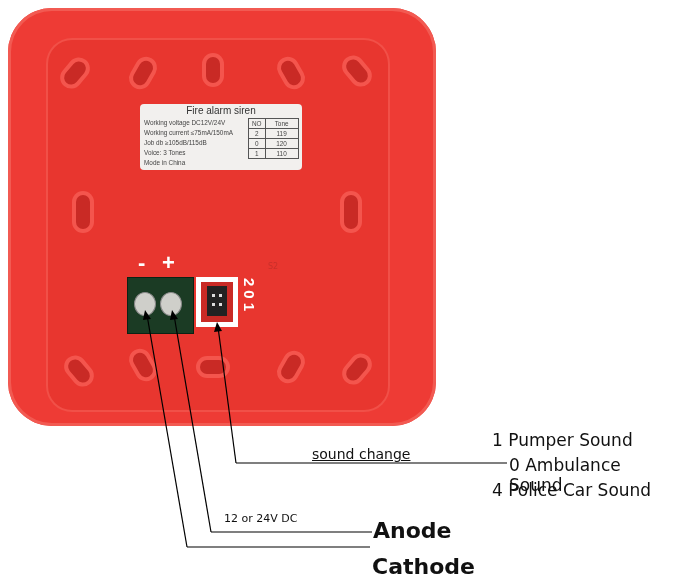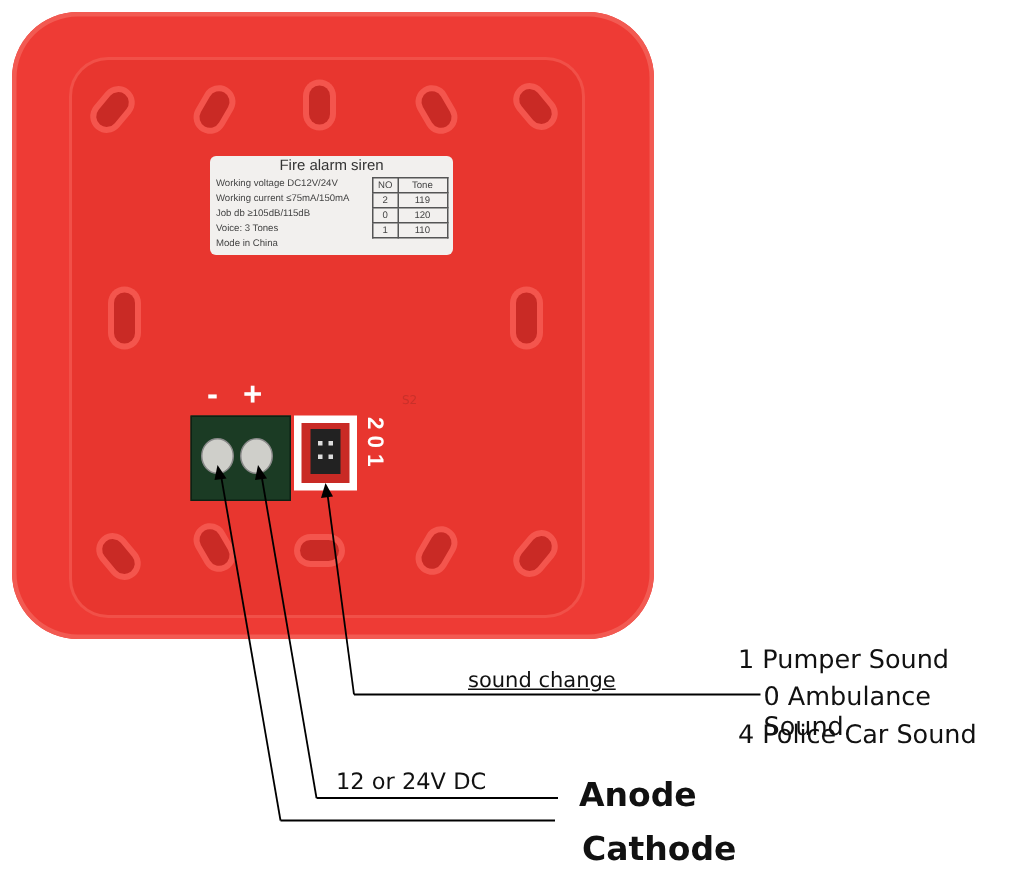--- a/index.html
+++ b/index.html
@@ -107,15 +107,15 @@
     <polygon points="145,310 143,320 151,319"></polygon>
     <polygon points="172,310 170,320 178,319"></polygon>
     <polygon points="217,322 214,332 222,331"></polygon>
   </g>
 </svg>
 
 <div class="abs callout" style="left:312px;top:446px;font-size:14px;text-decoration:underline;">sound change</div>
 <div class="abs callout" style="left:492px;top:430px;font-size:17px;">1 Pumper Sound</div>
 <div class="abs callout" style="left:509px;top:455px;font-size:17px;">0 Ambulance Sound</div>
 <div class="abs callout" style="left:492px;top:480px;font-size:17px;">4 Police Car Sound</div>
-<div class="abs callout" style="left:224px;top:512px;font-size:15px;">12 or 24V DC</div>
-<div class="abs callout" style="left:386px;top:518px;font-size:22px;font-weight:bold;">Anode</div>
-<div class="abs callout" style="left:388px;top:554px;font-size:22px;font-weight:bold;">Cathode</div>
+<div class="abs callout" style="left:224px;top:512px;font-size:11px;">12 or 24V DC</div>
+<div class="abs callout" style="left:373px;top:518px;font-size:22px;font-weight:bold;">Anode</div>
+<div class="abs callout" style="left:372px;top:554px;font-size:22px;font-weight:bold;">Cathode</div>
 
 </body></html>

